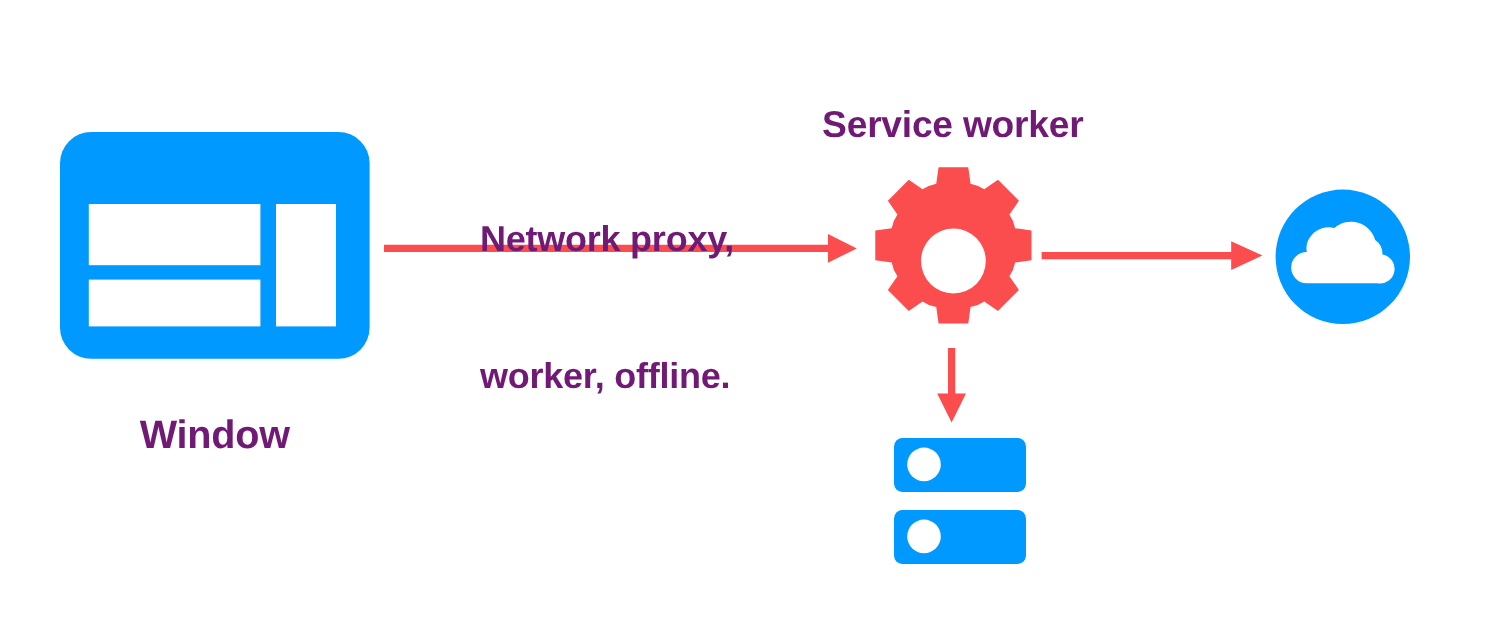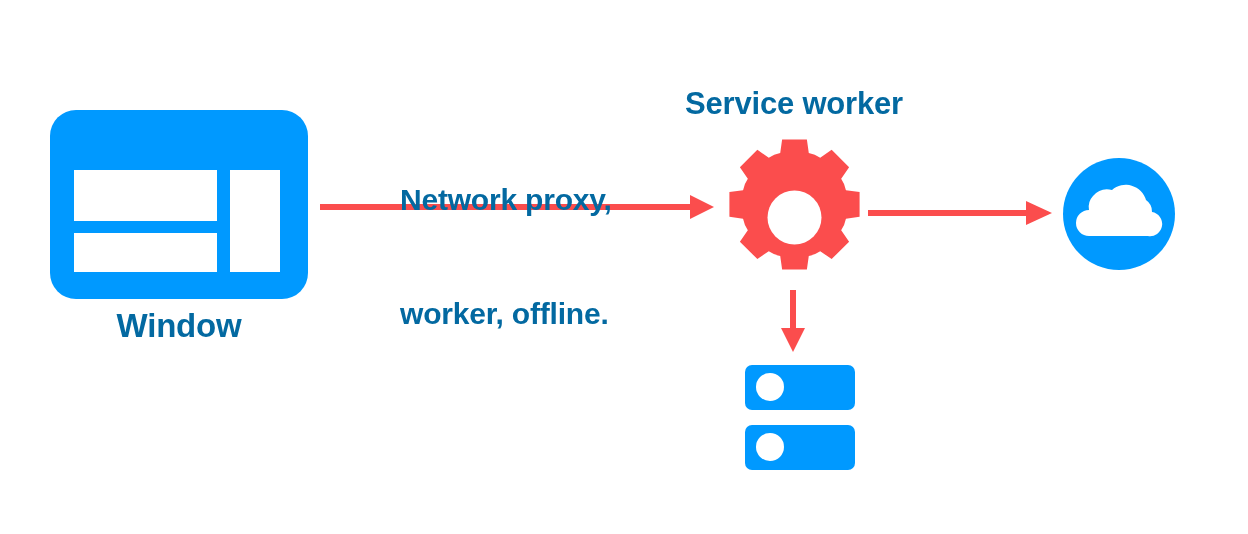--- a/index.html
+++ b/index.html
@@ -20,29 +20,29 @@
   }
   #diagram-svg {
     position: absolute;
     top: 0;
     left: 0;
     width: 1248px;
     height: 534px;
   }
   .label {
     position: absolute;
-    color: #0369a1;
+    color: #701a75;
     font-weight: bold;
     font-family: "Liberation Sans", "DejaVu Sans", sans-serif;
     white-space: pre;
     letter-spacing: -0.2px;
   }
   #label-window {
     left: 50px;
-    top: 306px;
+    top: 342px;
     width: 258px;
     text-align: center;
     font-size: 33px;
     line-height: 40px;
   }
   #label-service-worker {
     left: 644px;
     top: 85px;
     width: 300px;
     text-align: center;

